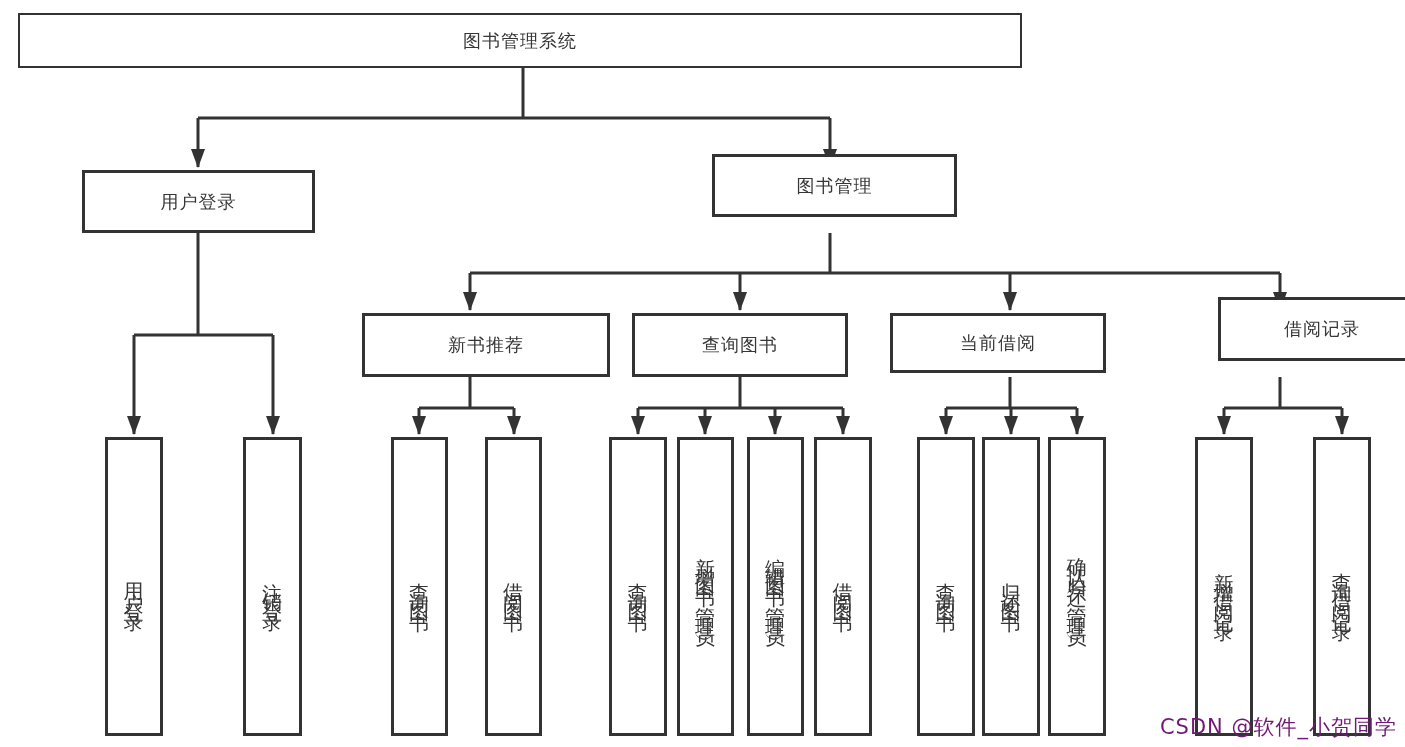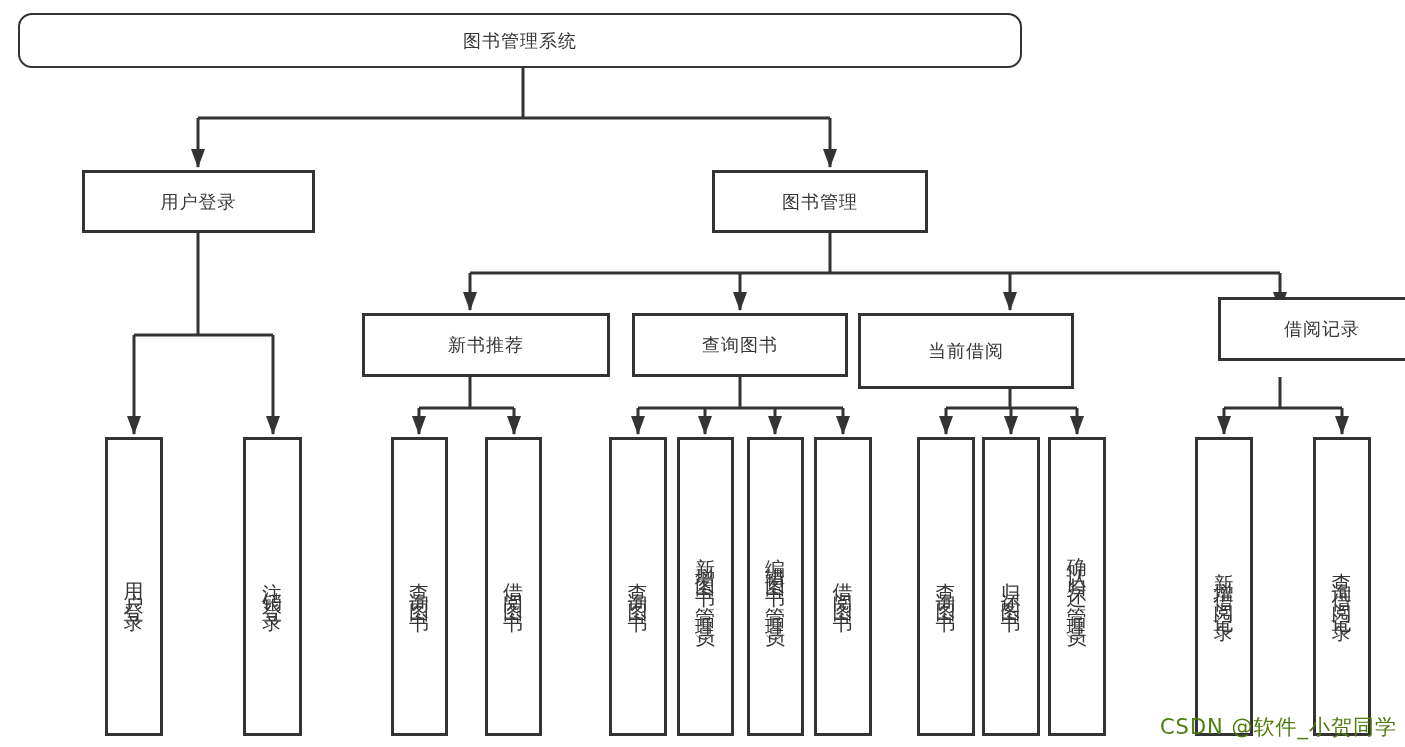--- a/index.html
+++ b/index.html
@@ -20,21 +20,21 @@
   .vcol {
     position:absolute; box-sizing:border-box; background:#ffffff;
     border:3px solid #333333; color:#363636;
     display:flex; align-items:center; justify-content:center;
     writing-mode:vertical-rl; text-orientation:mixed;
     font-size:20px; letter-spacing:10px; line-height:1;
     top:437px; height:299px;
   }
   .watermark {
     position:absolute; right:8px; bottom:6px;
-    color:#4d7c0f; font-size:21px; letter-spacing:1px;
+    color:#701a75; font-size:21px; letter-spacing:1px;
   }
 </style>
 </head>
 <body>
 
 <div class="canvas">
 
   <svg class="connectors" xmlns="http://www.w3.org/2000/svg">
     <defs>
       <marker id="arr" markerUnits="userSpaceOnUse" markerWidth="22" markerHeight="18" refX="19" refY="9" orient="auto">
@@ -69,28 +69,28 @@
     <path class="ln" d="M1010,377 V408 M946,408 H1077"></path>
     <path class="ln ar" d="M946,408 V434"></path>
     <path class="ln ar" d="M1011,408 V434"></path>
     <path class="ln ar" d="M1077,408 V434"></path>
 
     <path class="ln" d="M1280,377 V408 M1224,408 H1342"></path>
     <path class="ln ar" d="M1224,408 V434"></path>
     <path class="ln ar" d="M1342,408 V434"></path>
   </svg>
 
-  <div class="box root" style="left:18px; top:13px; width:1004px; height:55px;border-radius:14px;">图书管理系统</div>
+  <div class="box root" style="left:18px; top:13px; width:1004px; height:55px;">图书管理系统</div>
 
   <div class="box" style="left:82px; top:170px; width:233px; height:63px;">用户登录</div>
-  <div class="box" style="left:712px; top:170px; width:216px; height:63px;">图书管理</div>
+  <div class="box" style="left:712px; top:154px; width:245px; height:63px;">图书管理</div>
 
   <div class="box" style="left:362px; top:313px; width:248px; height:64px;">新书推荐</div>
   <div class="box" style="left:632px; top:313px; width:216px; height:64px;">查询图书</div>
-  <div class="box" style="left:858px; top:313px; width:216px; height:76px;">当前借阅</div>
+  <div class="box" style="left:890px; top:313px; width:216px; height:60px;">当前借阅</div>
   <div class="box" style="left:1172px; top:297px; width:208px; height:64px;margin-left:46px;">借阅记录</div>
 
   <div class="vcol" style="left:105px; width:58px;">用户登录</div>
   <div class="vcol" style="left:243px; width:59px;">注销登录</div>
 
   <div class="vcol" style="left:391px; width:57px;">查询图书</div>
   <div class="vcol" style="left:485px; width:57px;">借阅图书</div>
 
   <div class="vcol" style="left:609px; width:58px;">查询图书</div>
   <div class="vcol" style="left:677px; width:57px;">新增图书（管理员）</div>

